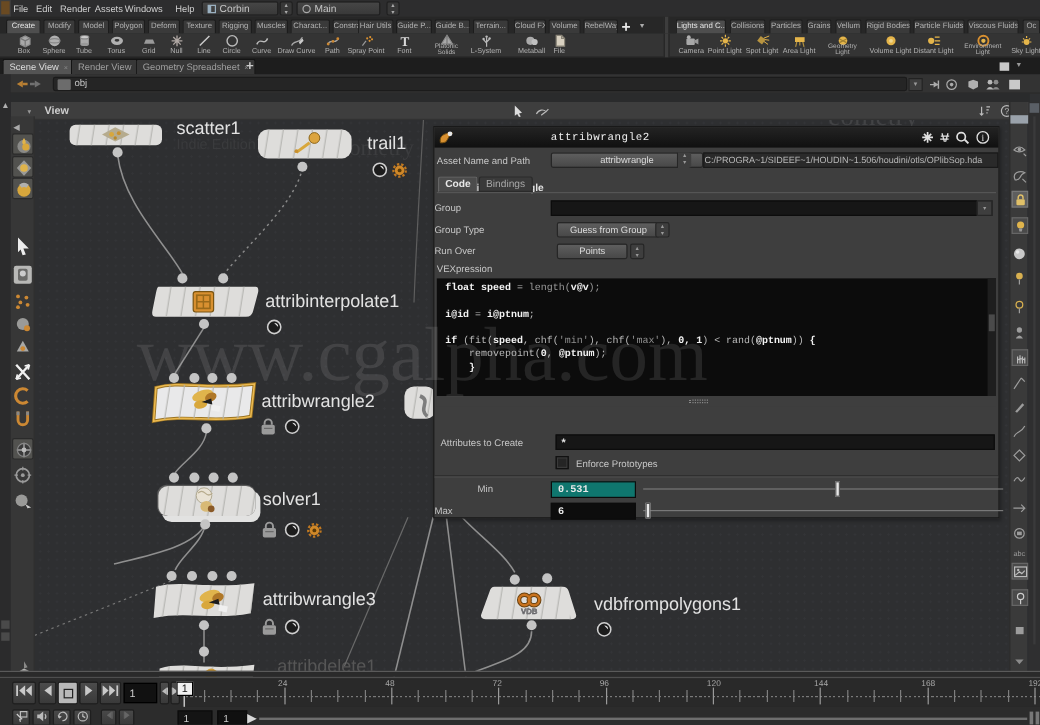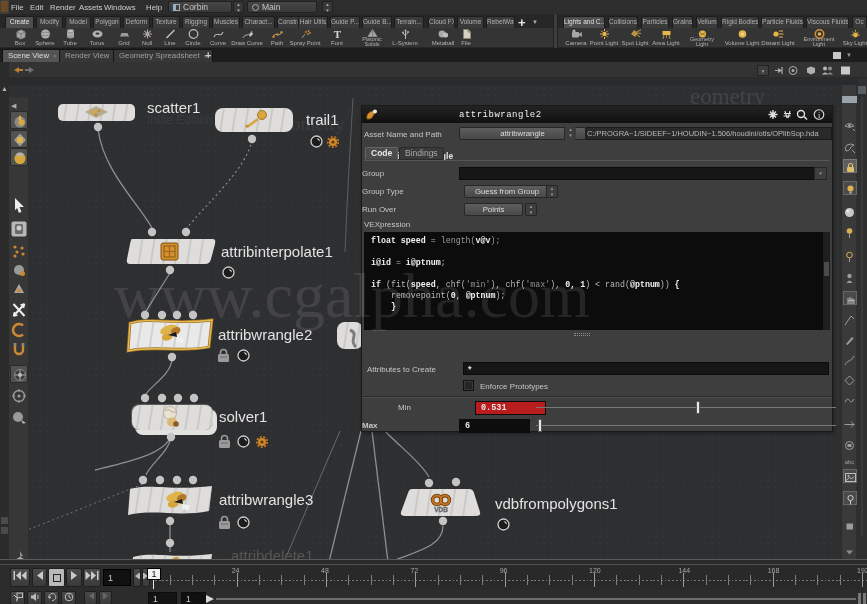--- a/index.html
+++ b/index.html
@@ -307,39 +307,53 @@
   <div style="position:absolute;left:846px;top:4px;color:#999;font-size:6px;">▼</div>
 </div>
 
 <div id="pathbar" class="abs">
   <svg class="abs" style="left:11px;top:3px;" width="26" height="10" viewBox="0 0 26 10">
     <path d="M8,2 L3,5 L8,8 Z" fill="#b87f33"></path>
         <path d="M8,5 L12,5" stroke="#b87f33" stroke-width="2"></path>
     <path d="M18,2 L23,5 L18,8 Z" fill="#707070"></path>
         <path d="M14,5 L18,5" stroke="#707070" stroke-width="2"></path>
   </svg>
+  <div id="pathfield"><span style="display:inline-block;width:11px;height:9px;background:#6c6c6c;margin:1px 3px 0 3px;border-radius:1px;vertical-align:top;"></span>obj</div>
   <div style="position:absolute;left:757px;top:3px;width:12px;height:11px;background:#3e3e3e;border:1px solid #222;color:#999;font-size:5px;text-align:center;line-height:10px;">▼</div>
   <svg class="abs" style="left:774px;top:3px;" width="80px" height="11" viewBox="0 0 80 11">
     <path d="M1,5.5 L8,5.5 M8,2 L8,9" stroke="#aaa" stroke-width="1.2"></path>
         <path d="M4,3 L8,5.5 L4,8 Z" fill="#aaa"></path>
     <circle cx="19" cy="5.5" r="4" fill="none" stroke="#aaa"></circle>
         <circle cx="19" cy="5.5" r="1.5" fill="#aaa"></circle>
     <path d="M33,3 L37,1.5 L41,3 L41,7.5 L37,9.5 L33,7.5 Z" fill="#b0b0b0"></path>
     <circle cx="51" cy="3.5" r="2" fill="#b8b8b8"></circle>
         <path d="M48,9.5 Q51,5.5 54,9.5 Z" fill="#b8b8b8"></path>
     <circle cx="56" cy="3.5" r="2" fill="#8a8a8a"></circle>
         <path d="M53,9.5 Q56,5.5 59,9.5 Z" fill="#8a8a8a"></path>
     <rect x="67" y="1.5" width="9" height="8" fill="#c9c9c9"></rect>
   </svg>
 </div>
 
 <div id="net" class="abs"></div>
 <div class="abs" style="left:9px;top:78px;width:849px;height:7px;background:#2a2b2c;z-index:6;"></div>
 <div class="abs" style="left:0px;top:559px;width:867px;height:5px;background:#2a2a2a;border-top:1px solid #5a5a5a;z-index:39;"></div>
 
+<div id="viewhdr" class="abs">
+  <div style="position:absolute;left:14px;top:4px;color:#999;font-size:6px;">▾</div>
+  <div style="position:absolute;left:28px;top:2px;color:#cfcfcf;font-size:9px;font-weight:bold;">View</div>
+  <svg class="abs" style="left:418px;top:2px;" width="40" height="11" viewBox="0 0 40 11">
+    <path d="M2,1 L8,7 L5.5,7.5 L7,10 L5.5,10.5 L4,8 L2,9.5 Z" fill="#ddd"></path>
+    <path d="M20,8 C22,4 26,4 28,6 L30,4 M28,6 L24,9" stroke="#bbb" fill="none"></path>
+  </svg>
+  <svg class="abs" style="left:806px;top:2px;" width="40" height="11" viewBox="0 0 40 11">
+    <path d="M3,2 L3,9 M1.5,7.5 L3,9 L4.5,7.5 M7,2 L10,2 M7,4.5 L9,4.5 M7,7 L8,7" stroke="#bbb" fill="none"></path>
+    <circle cx="24" cy="5.5" r="4.5" fill="none" stroke="#bbb"></circle>
+        <text x="24" y="8" font-size="7" fill="#bbb" text-anchor="middle">?</text>
+  </svg>
+</div>
 <div id="leftstrip" class="abs">
   <div style="position:absolute;left:1px;top:23px;color:#b0b0b0;font-size:7px;">▲</div>
   <div style="position:absolute;left:1px;top:455px;width:7px;height:7px;background:#4a4a4a;"></div>
   <div style="position:absolute;left:1px;top:465px;width:7px;height:7px;background:#4a4a4a;"></div>
 </div>
 
 <div id="lefttools" class="abs">
       <div class="abs" style="left:2px;top:5px;color:#aaa;font-size:7px;">◀</div>
       <div class="abs" style="left:1px;top:14px;width:18px;height:18px;background:#52524f;border:1px solid #2a2a2a;border-radius:2px;"><svg width="18" height="18" viewBox="0 0 18 18">
           <circle cx="9" cy="10" r="5.5" fill="#8a8a88"></circle>
@@ -630,24 +644,24 @@
       </div>
 <div style="position:absolute;left:2px;top:224px;width:466px;height:9px;background:#3e3e3e;">
         <div style="position:absolute;left:210px;top:3px;width:16px;height:3px;border-top:1px dotted #888;border-bottom:1px dotted #888;"></div>
       </div>
 <div class="plabel" style="left:5px;top:259px;width:85px;">Attributes to Create</div>
 <div class="pfield" style="left:101px;top:256px;width:366px;height:13px;color:#e8e8e8;font-size:9px;line-height:12px;padding-left:4px;font-weight:bold;">*</div>
 <div style="position:absolute;left:101px;top:274px;width:11px;height:11px;background:#252525;border:1px solid #111;box-shadow:inset 0 0 0 1px #3a3a3a;"></div>
 <div style="position:absolute;left:118px;top:276px;font-size:8px;color:#c6c6c6;">Enforce Prototypes</div>
 <div style="position:absolute;left:0px;top:290px;width:470px;height:2px;border-top:1px solid #2c2c2c;border-bottom:1px solid #4c4c4c;"></div>
 <div class="plabel" style="left:0px;top:297px;width:86px;margin-left:36px;">Min</div>
-<div class="pfield" style="left:97px;top:295px;width:71px;height:14px;background:#b91c1c;color:#e8e8e8;font-size:8.5px;font-weight:bold;line-height:13px;padding-left:5px;font-family:'Liberation Mono',monospace;margin-left:16px;">0.531</div>
+<div class="pfield" style="left:97px;top:295px;width:71px;height:14px;background:#0f766e;color:#e8e8e8;font-size:8.5px;font-weight:bold;line-height:13px;padding-left:5px;font-family:'Liberation Mono',monospace;">0.531</div>
 <div style="position:absolute;left:174px;top:301px;width:300px;height:1px;background:#787878;"></div>
 <div style="position:absolute;left:334px;top:295px;width:4px;height:13px;background:#e8e8e8;border:1px solid #555;"></div>
-<div class="plabel" style="left:0px;top:315px;width:86px;font-weight:bold;">Max</div>
+<div class="plabel" style="left:0px;top:315px;width:86px;">Max</div>
 <div class="pfield" style="left:97px;top:313px;width:71px;height:14px;background:#0d0d0d;color:#e8e8e8;font-size:8.5px;font-weight:bold;line-height:13px;padding-left:5px;font-family:'Liberation Mono',monospace;">6</div>
 <div style="position:absolute;left:174px;top:319px;width:300px;height:1px;background:#787878;"></div>
 <div style="position:absolute;left:176px;top:313px;width:4px;height:13px;background:#e8e8e8;border:1px solid #555;"></div>
 </div>
 <div id="righttools" class="abs">
       <div class="abs" style="left:0px;top:11px;width:15px;height:7px;background:#9aa2ab;"></div>
       <div class="abs" style="left:1px;top:33px;width:14px;height:14px;"><svg width="13" height="13" viewBox="0 0 13 13">
           <path d="M2,7 Q6.5,2 11,7 Q6.5,10 2,7 Z" fill="none" stroke="#9c9c9c"></path>
           <circle cx="6.5" cy="6.5" r="1.5" fill="#9c9c9c"></circle>
           <path d="M10,10 L12,12" stroke="#9c9c9c"></path>

